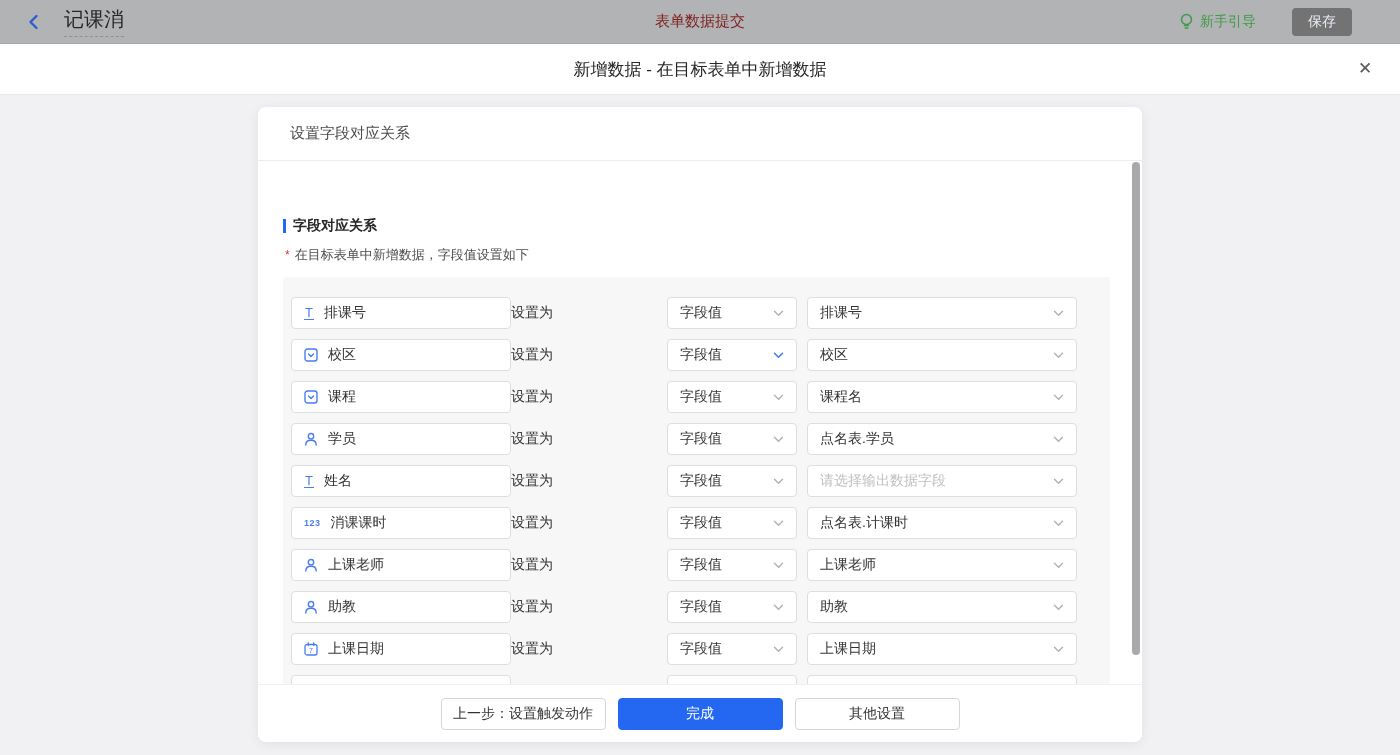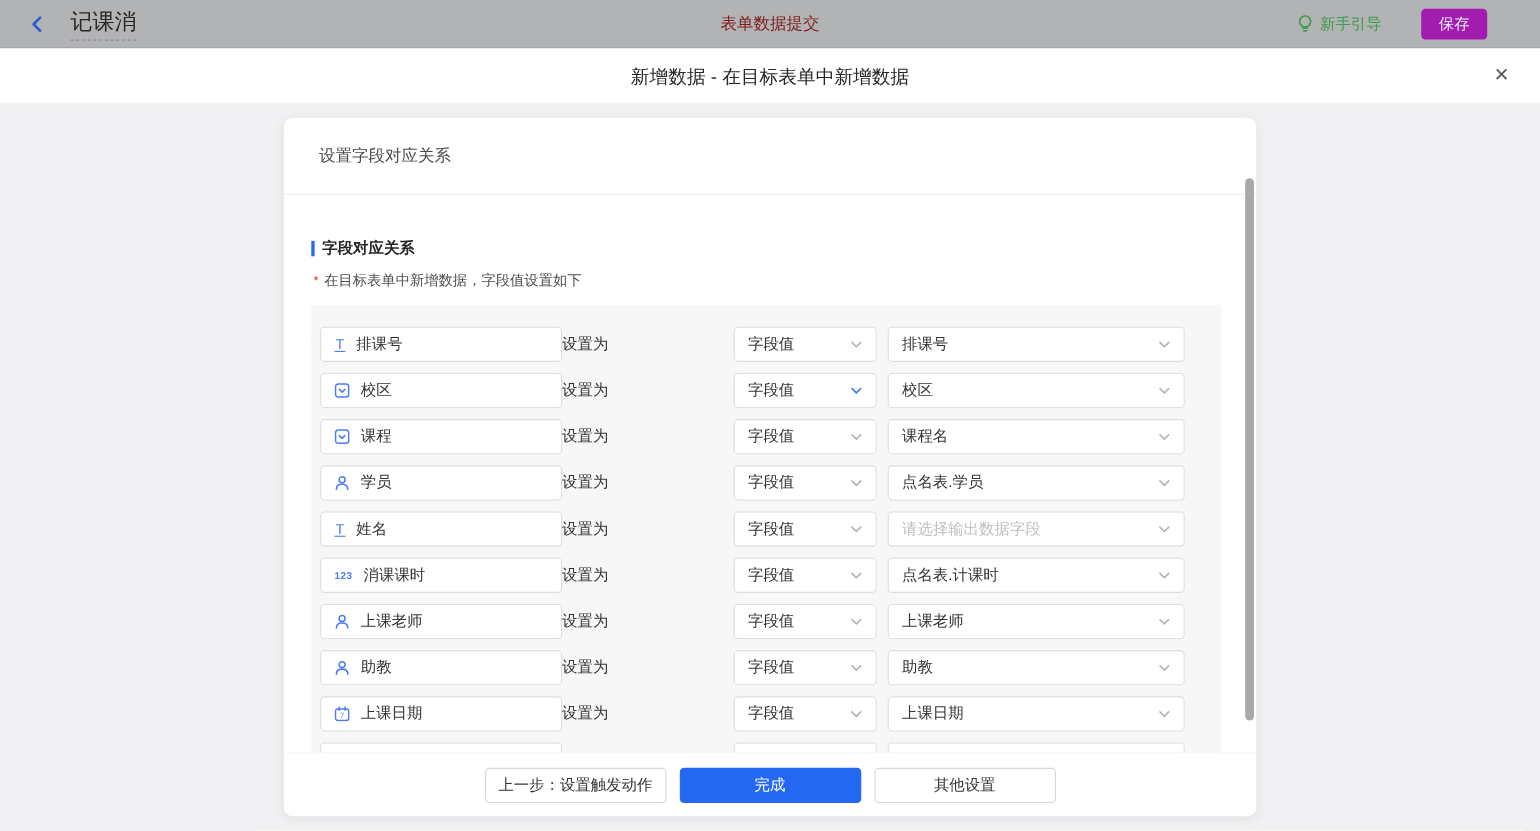--- a/index.html
+++ b/index.html
@@ -24,21 +24,21 @@
     margin-left:22px; font-size:20px; color:#262626;
     padding-bottom:3px; border-bottom:1px dashed #8f9092;
   }
   .topbar-title {
     position:absolute; left:0; right:0; text-align:center;
     font-size:15px; color:#7f1d1d; pointer-events:none;
   }
   .topbar-right { position:absolute; right:48px; display:flex; align-items:center; gap:36px; }
   .guide { display:flex; align-items:center; gap:6px; font-size:14px; color:#3f9b49; cursor:pointer; }
   .save-btn {
-    width:60px; height:28px; background:#a21caf; color:#e9eef7;
+    width:60px; height:28px; background:#737373; color:#e9eef7;
     border:none; border-radius:4px; font-size:14px; cursor:pointer;
     font-family:inherit;
   }
 
   
   .title-band {
     position:absolute; left:0; top:44px; width:1400px; height:51px;
     background:#ffffff; border-bottom:1px solid #e7e8ea;
     display:flex; align-items:center; justify-content:center;
   }
@@ -50,21 +50,21 @@
   }
 
   
   .modal {
     position:absolute; left:258px; top:107px; width:884px; height:635px;
     background:#ffffff; border-radius:8px;
     box-shadow:0 2px 12px rgba(0,0,0,0.07);
     overflow:hidden;
   }
   .modal-header {
-    height:70px; display:flex; align-items:center;
+    height:54px; display:flex; align-items:center;
     padding-left:32px; font-size:15px; color:#4a4a4a;
     border-bottom:1px solid #ebedf0;
   }
   .section { position:absolute; left:25px; top:83px; width:834px; }
   .section-title { display:flex; align-items:center; gap:7px; margin-top:27px; }
   .section-title .bar { width:3px; height:14px; background:#2468f2; }
   .section-title .txt { font-size:14px; font-weight:bold; color:#262626; }
   .note { margin-top:11px; margin-left:2px; font-size:13px; color:#4d4d4d; display:flex; align-items:flex-start; gap:5px; }
   .note .star { color:#d9363e; font-size:12px; margin-top:2px; }
   .cols { position:relative; margin-top:17px; height:20px; }

